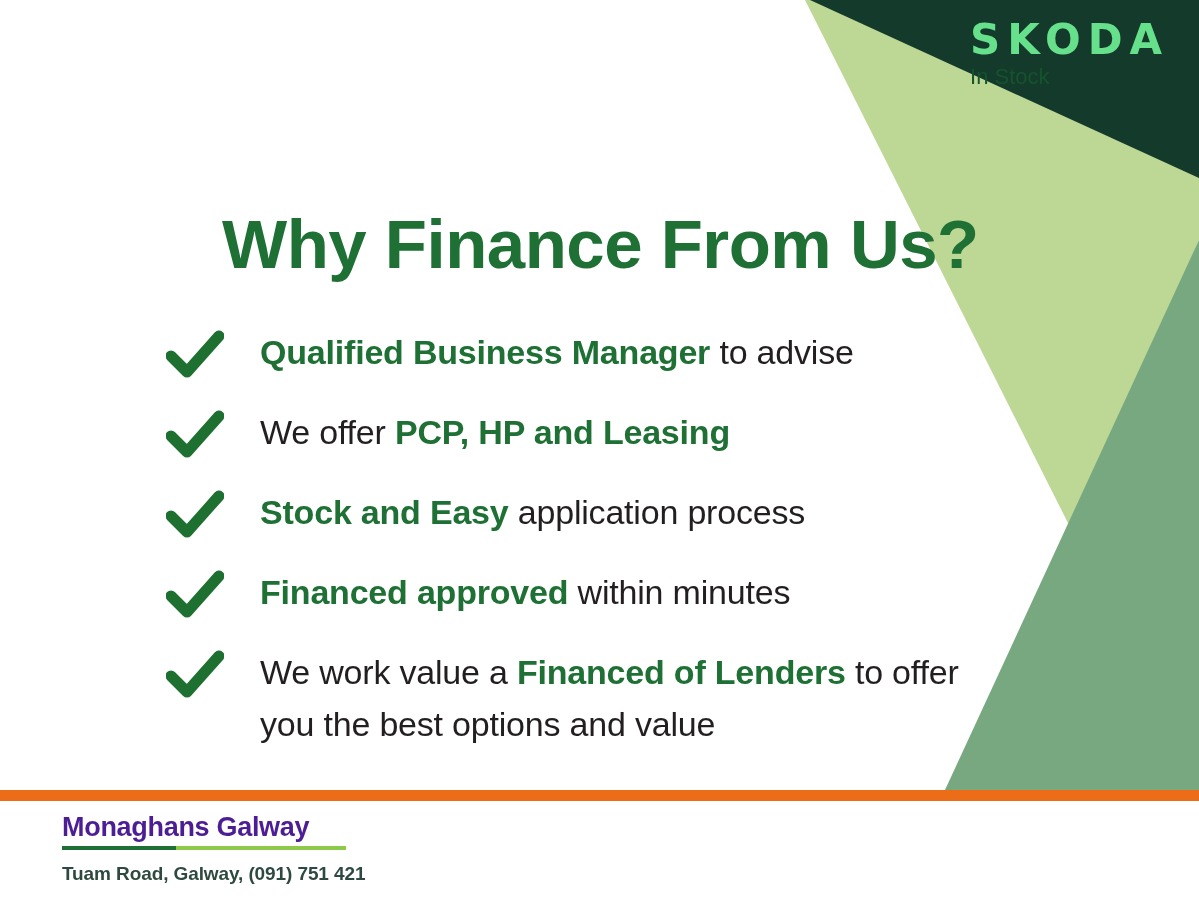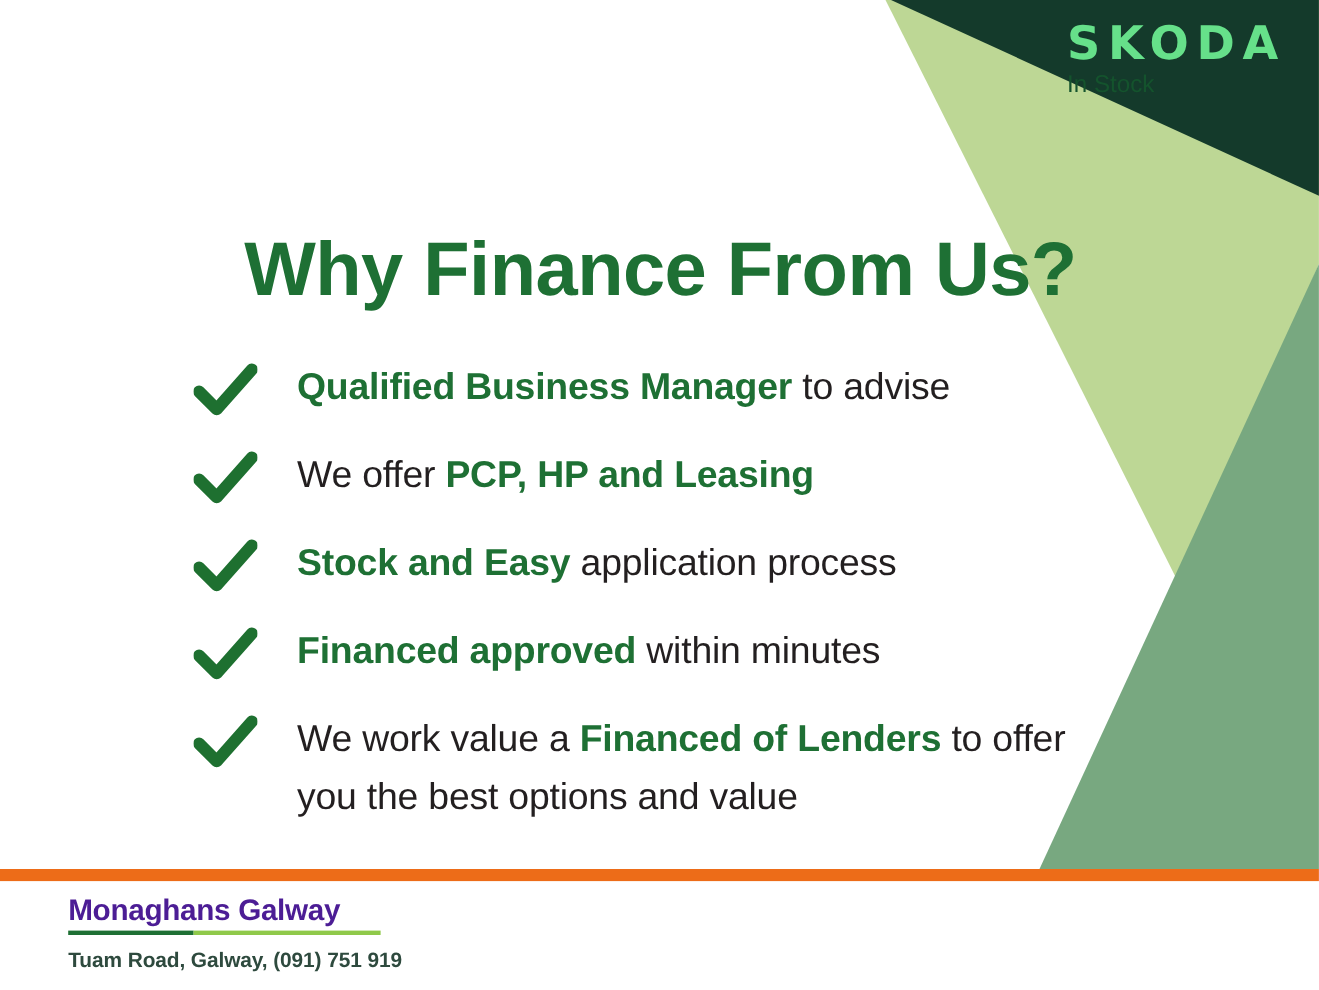--- a/index.html
+++ b/index.html
@@ -64,21 +64,21 @@
     font-weight: bold;
     color: #1E7034;
     letter-spacing: -0.5px;
     white-space: nowrap;
     z-index: 4;
   }
 
   
   .bullet-list {
     position: absolute;
-    left: 176px;
+    left: 166px;
     top: 327px;
     width: 830px;
     z-index: 4;
   }
   .bullet {
     position: relative;
     display: flex;
     align-items: flex-start;
     margin-bottom: 26px;
   }
@@ -192,16 +192,16 @@
     </div>
 
   <div class="divider-bar"></div>
 
   <div class="footer">
     <div class="dealer-name">Monaghans Galway</div>
     <div class="dealer-underline">
       <div class="ul-dark"></div>
       <div class="ul-light"></div>
     </div>
-    <div class="dealer-address">Tuam Road, Galway, (091) 751 919</div>
+    <div class="dealer-address">Tuam Road, Galway, (091) 751 421</div>
   </div>
 
 </div>
 
 </body></html>

